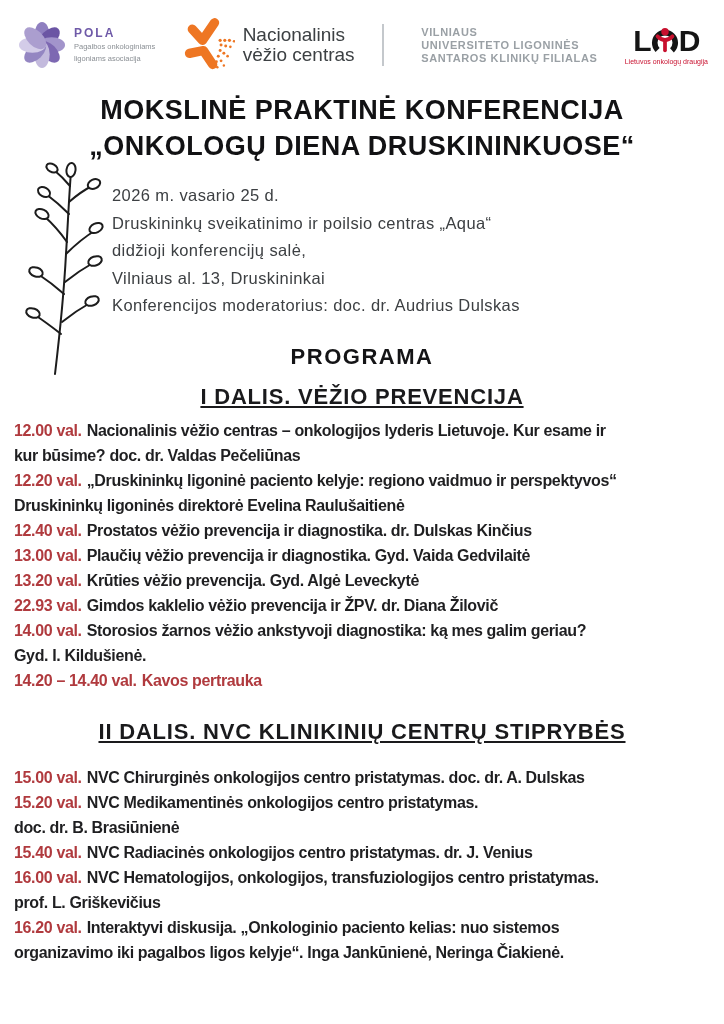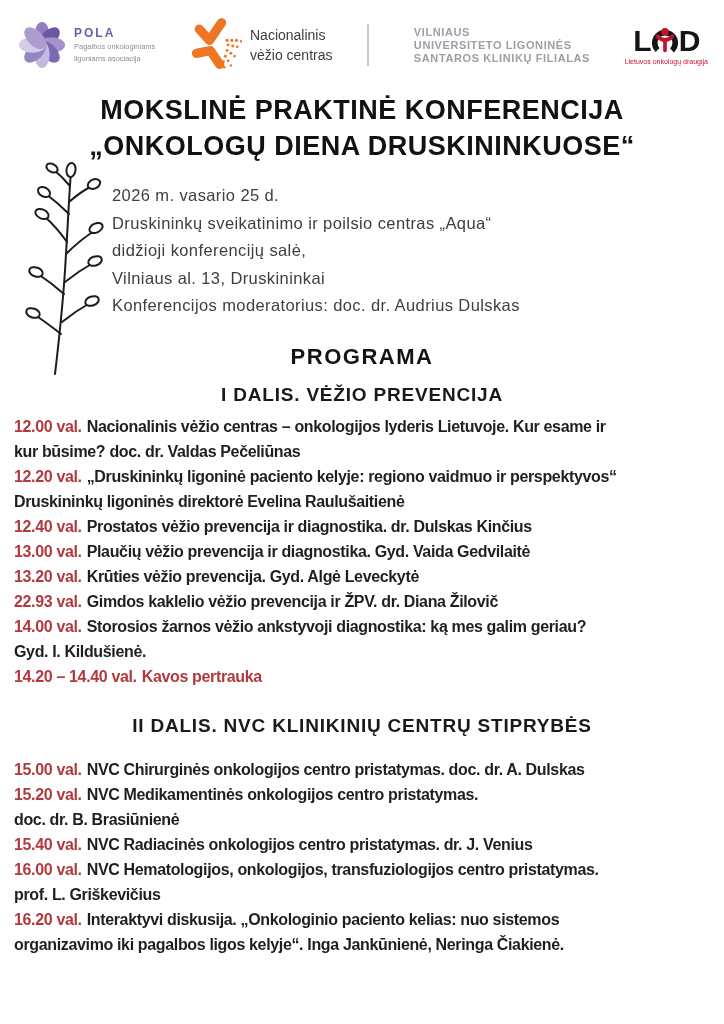--- a/index.html
+++ b/index.html
@@ -19,42 +19,42 @@
   .logo{display:flex;align-items:center;}
   .hospital-text{margin-left:10px;color:#2b2b2b;line-height:1.15;}
   .hospital-top{font-size:15px;font-weight:600;letter-spacing:.5px;}
   .hospital-bottom{font-size:19px;font-weight:800;letter-spacing:2px;}
   .vbar{width:2px;height:42px;background:#c4c8cc;}
   .vbar.small{height:38px;}
   .hosp-bar{margin-left:9px;}
   .pola-text{margin-left:8px;}
   .pola-name{font-size:12px;font-weight:800;letter-spacing:2px;color:var(--pola-purple);}
   .pola-sub{font-size:7.5px;color:#8a8f94;line-height:10px;margin-top:2px;}
-  .nvc-text{margin-left:8px;font-size:14px;color:#3c4043;line-height:20px;font-weight:500;}
+  .nvc-text{margin-left:8px;font-size:19px;color:#3c4043;line-height:20px;font-weight:500;}
   .santara{margin-left:10px;font-size:11px;color:var(--muted-gray);
            letter-spacing:.6px;line-height:13px;font-weight:600;}
   .lod{display:flex;flex-direction:column;align-items:center;}
   .lod-letters{display:flex;align-items:center;line-height:28px;}
   .lod-letter{font-size:30px;font-weight:800;color:#151515;letter-spacing:-1px;}
   .lod-sub{font-size:7px;color:var(--lod-red);margin-top:1px;white-space:nowrap;}
 
   
   .title{margin-top:18px;text-align:center;font-size:27px;line-height:36px;
          font-weight:800;color:#121214;letter-spacing:.5px;}
 
   
   .branch{position:absolute;left:8px;top:162px;}
   .details{margin:18px 14px 0 112px;font-size:16.5px;line-height:27.5px;
            color:#3d4043;letter-spacing:.4px;}
 
   
   .programa-heading{margin-top:24px;text-align:center;font-size:22px;
                     font-weight:800;letter-spacing:1.5px;color:#141416;}
-  .section-heading{margin-top:14px;text-align:center;font-size:19px;
-                   font-weight:800;letter-spacing:.8px;color:#1a1a1c;}
+  .section-heading{margin-top:14px;text-align:center;font-size:22px;
+                   font-weight:800;letter-spacing:.8px;color:#1a1a1c;text-decoration:underline;}
   .section-heading.second{margin-top:26px;margin-bottom:20px;}
   .entries{margin-top:8px;padding:0 14px;}
   .entry{font-size:16px;font-weight:700;line-height:25px;
          letter-spacing:-.35px;color:#1f1f21;}
   .entry .time{color:var(--accent-red);margin-right:5px;}
   .entry .etext{white-space:pre-line;}
   .entry .etext.red{color:var(--accent-red);}
 </style>
 </head>
 <body>

